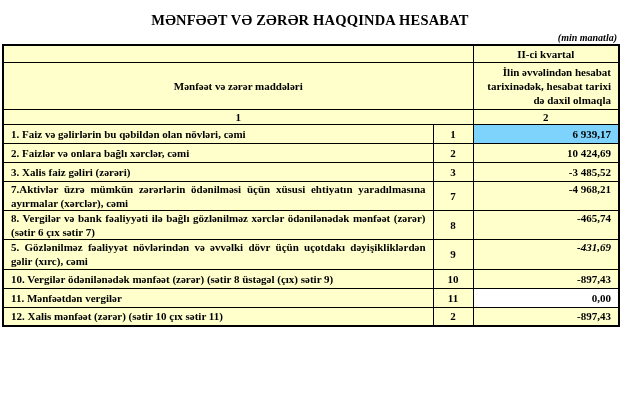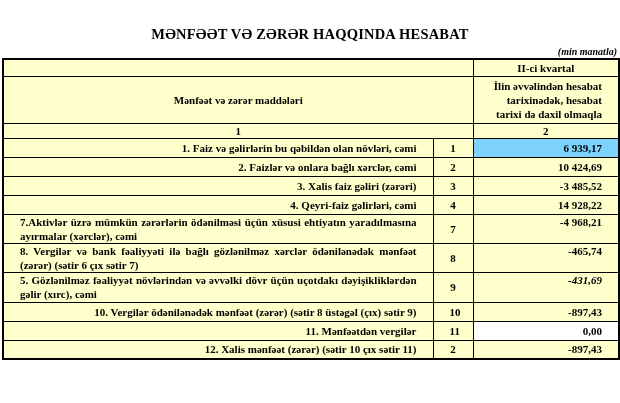--- a/index.html
+++ b/index.html
@@ -12,21 +12,21 @@
     height: 403px;
     font-family: "Liberation Serif", serif;
     font-weight: bold;
     color: #000000;
     overflow: hidden;
   }
   .page-title {
     text-align: center;
     font-size: 14.5px;
     font-weight: bold;
-    margin-top: 26px;
+    margin-top: 12px;
     letter-spacing: 0.2px;
   }
   .unit-note {
     text-align: right;
     font-style: italic;
     font-size: 10px;
     font-weight: bold;
     margin: 3px 3px 1px 0;
   }
   table.pl {
@@ -35,30 +35,30 @@
     width: 616px;
     margin-left: 2px;
     border: 2px solid #000;
   }
   table.pl td {
     border: 1px solid #000;
     background: #FFFFCC;
     font-size: 11px;
     font-weight: bold;
     line-height: 1.28;
-    padding: 0 16px;
+    padding: 0 7px;
     overflow: hidden;
   }
   td.h-period   { height: 16px; text-align: center; font-size: 11.5px; }
   td.h-items    { text-align: center; font-size: 11.5px; }
   td.h-value    { height: 46px; text-align: right; font-size: 11px; padding: 0 4px; font-family: Liberation Serif, serif; }
   td.h-idx      { height: 12px; text-align: center; font-size: 11px; }
   tbody tr      { height: 19px; }
   tbody tr:nth-child(n+11) { height: 16px; }
-  td.label-cell { text-align: right; padding: 1px 3px; }
+  td.label-cell { text-align: left; padding: 1px 3px; }
   td.label-cell.justify { text-align: justify; }
   td.num-cell   { text-align: center; }
   td.value-cell { text-align: right; padding-right: 4px; }
   td.value-cell.top { vertical-align: top; }
 </style>
 </head>
 <body>
 
 <div class="page-title">MƏNFƏƏT VƏ ZƏRƏR HAQQINDA HESABAT</div>
 <div class="unit-note">(min manatla)</div>
@@ -93,25 +93,20 @@
         <td class="label-cell">2. Faizlər və onlara bağlı xərclər, cəmi</td>
         <td class="num-cell">2</td>
         <td class="value-cell" style="background: rgb(255, 255, 204);">10 424,69</td>
       </tr>
       <tr>
         <td class="label-cell">3. Xalis faiz gəliri (zərəri)</td>
         <td class="num-cell">3</td>
         <td class="value-cell" style="background: rgb(255, 255, 204);">-3 485,52</td>
       </tr>
       <tr>
-        <td class="label-cell">4. Qeyri-faiz gəlirləri, cəmi</td>
-        <td class="num-cell">4</td>
-        <td class="value-cell" style="background: rgb(255, 255, 204);">14 928,22</td>
-      </tr>
-      <tr>
         <td class="label-cell justify">7.Aktivlər üzrə mümkün zərərlərin ödənilməsi üçün xüsusi ehtiyatın yaradılmasına ayırmalar (xərclər), cəmi</td>
         <td class="num-cell">7</td>
         <td class="value-cell top" style="background: rgb(255, 255, 204);">-4 968,21</td>
       </tr>
       <tr>
         <td class="label-cell justify">8. Vergilər və bank fəaliyyəti ilə bağlı gözlənilməz xərclər ödənilənədək mənfəət (zərər) (sətir 6 çıx sətir 7)</td>
         <td class="num-cell">8</td>
         <td class="value-cell top" style="background: rgb(255, 255, 204);">-465,74</td>
       </tr>
       <tr>

